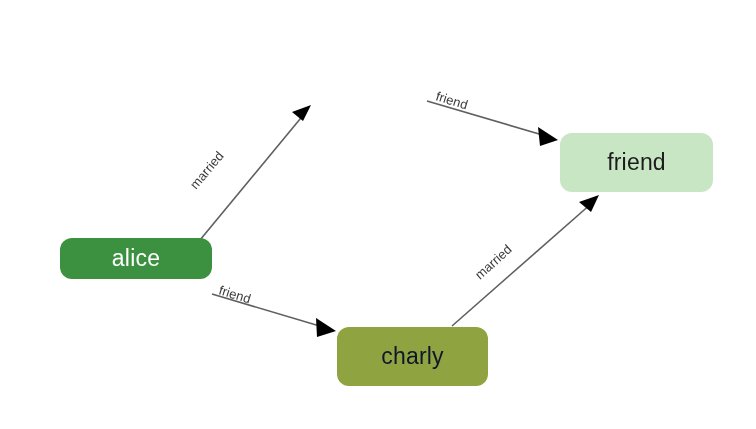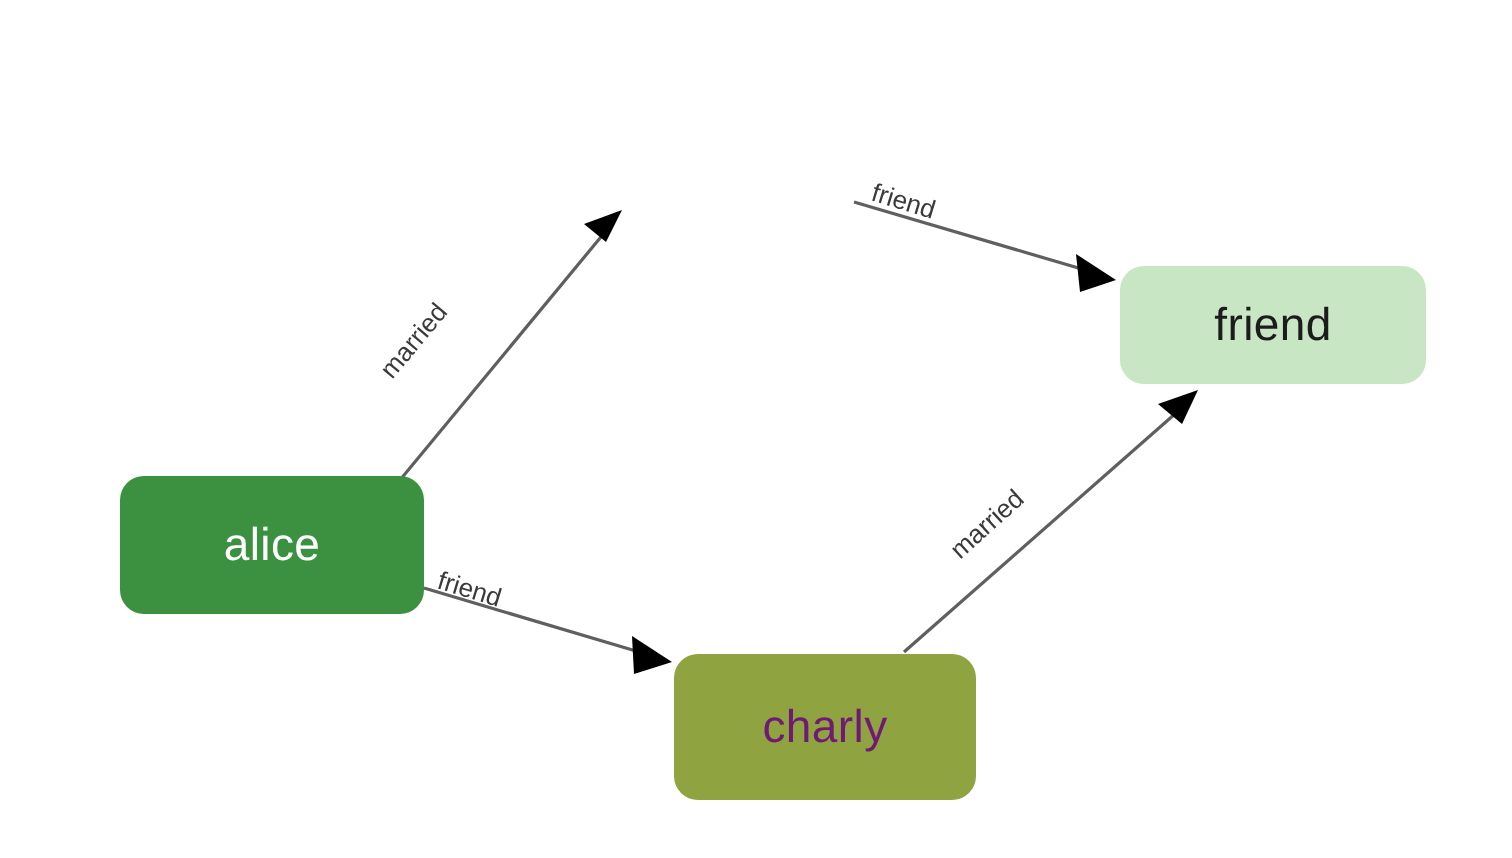--- a/index.html
+++ b/index.html
@@ -84,26 +84,26 @@
       <text class="edge-label" x="218" y="294" transform="rotate(17 218 294)">friend</text>
     </g>
 
     <g>
       <line class="edge-line" x1="452" y1="326" x2="592" y2="203"></line>
       <polygon class="edge-head" points="599,195 579,202 591,212"></polygon>
       <text class="edge-label" x="480" y="280" transform="rotate(-42 480 280)">married</text>
     </g>
   </svg>
 
-  <div class="node" style="left:60px; top:238px; width:152px; height:69px; background:#3c9141; color:#ffffff;">
+  <div class="node" style="left:60px; top:238px; width:152px; height:41px; background:#3c9141; color:#ffffff;">
     <span class="node-label">alice</span>
   </div>
 
 
-  <div class="node" style="left:337px; top:327px; width:151px; height:73px; background:#8fa341; color:#701a75;">
+  <div class="node" style="left:337px; top:327px; width:151px; height:59px; background:#8fa341; color:#0f172a;">
     <span class="node-label">charly</span>
   </div>
 
   <div class="node" style="left:560px; top:133px; width:153px; height:59px; background:#c9e6c4; color:#1c1c1c;">
     <span class="node-label">friend</span>
   </div>
 
 </div>
 
 </body></html>

